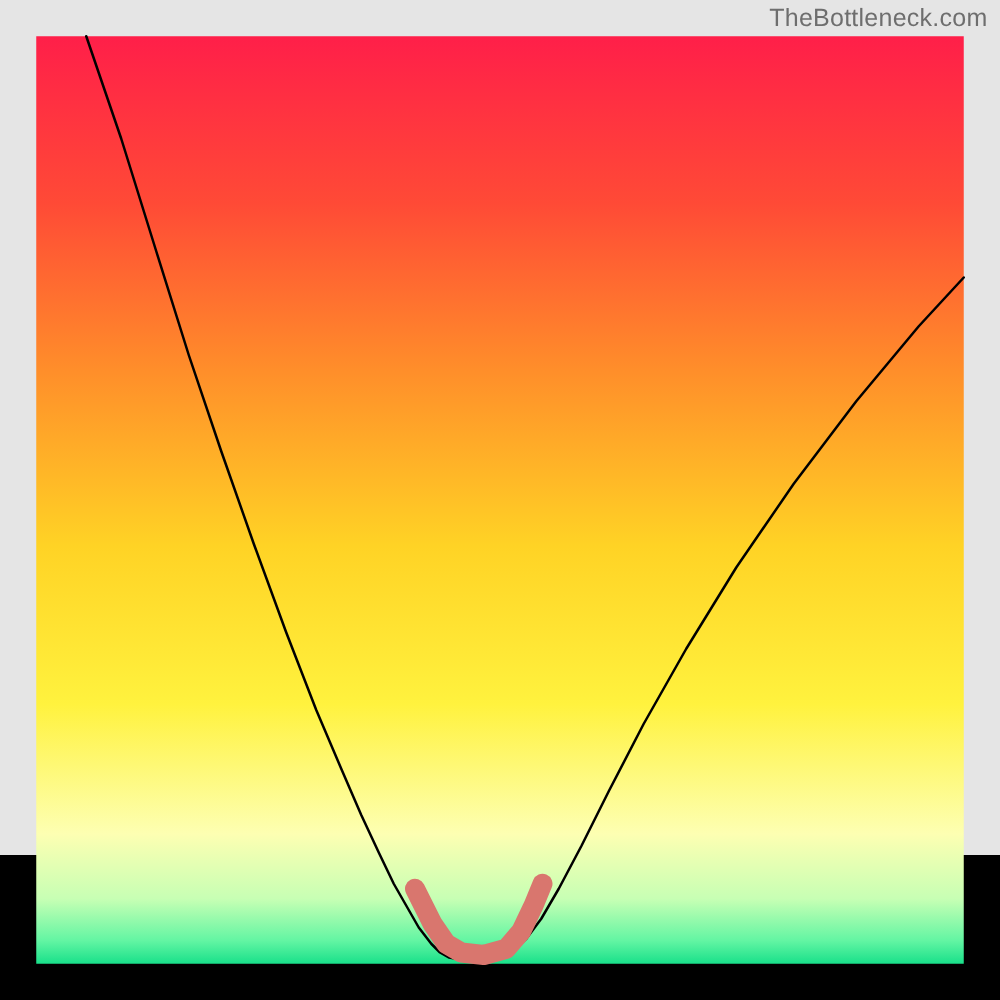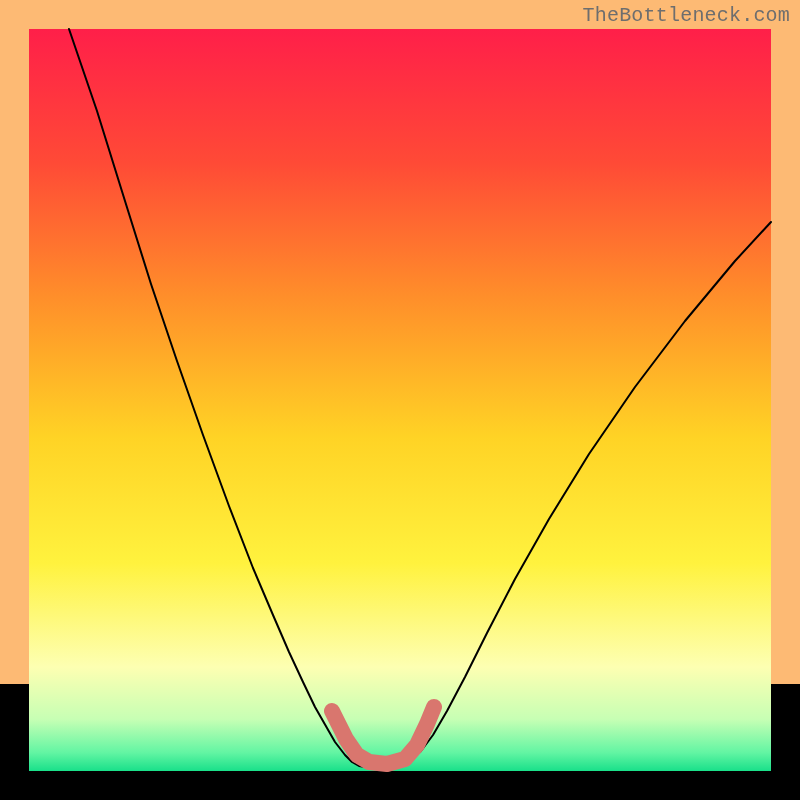--- a/index.html
+++ b/index.html
@@ -8,22 +8,21 @@
     width: 800px;
     height: 800px;
     overflow: hidden;
     background: #000;
     font-family: Arial, Helvetica, sans-serif;
   }
   .frame {
     position: relative;
     width: 800px;
     height: 684px;
-    background: #fdba74;
-    font-family: Liberation Mono, monospace;
+    background: #e5e5e5;
   }
   .plot-area {
     position: absolute;
     left: 29px;
     top: 29px;
     width: 742px;
     height: 742px;
     
   }
   .watermark {

